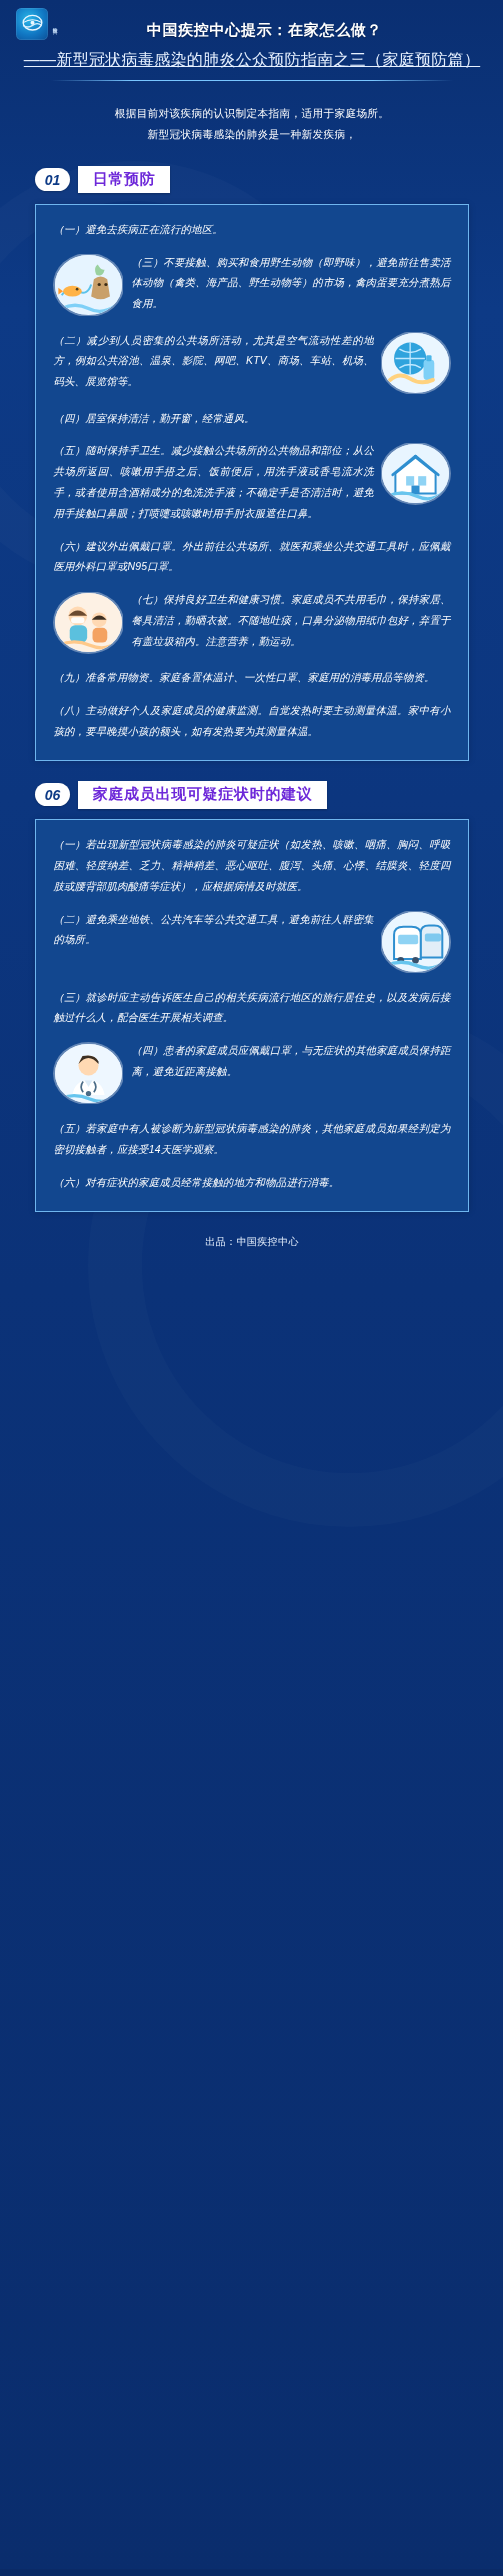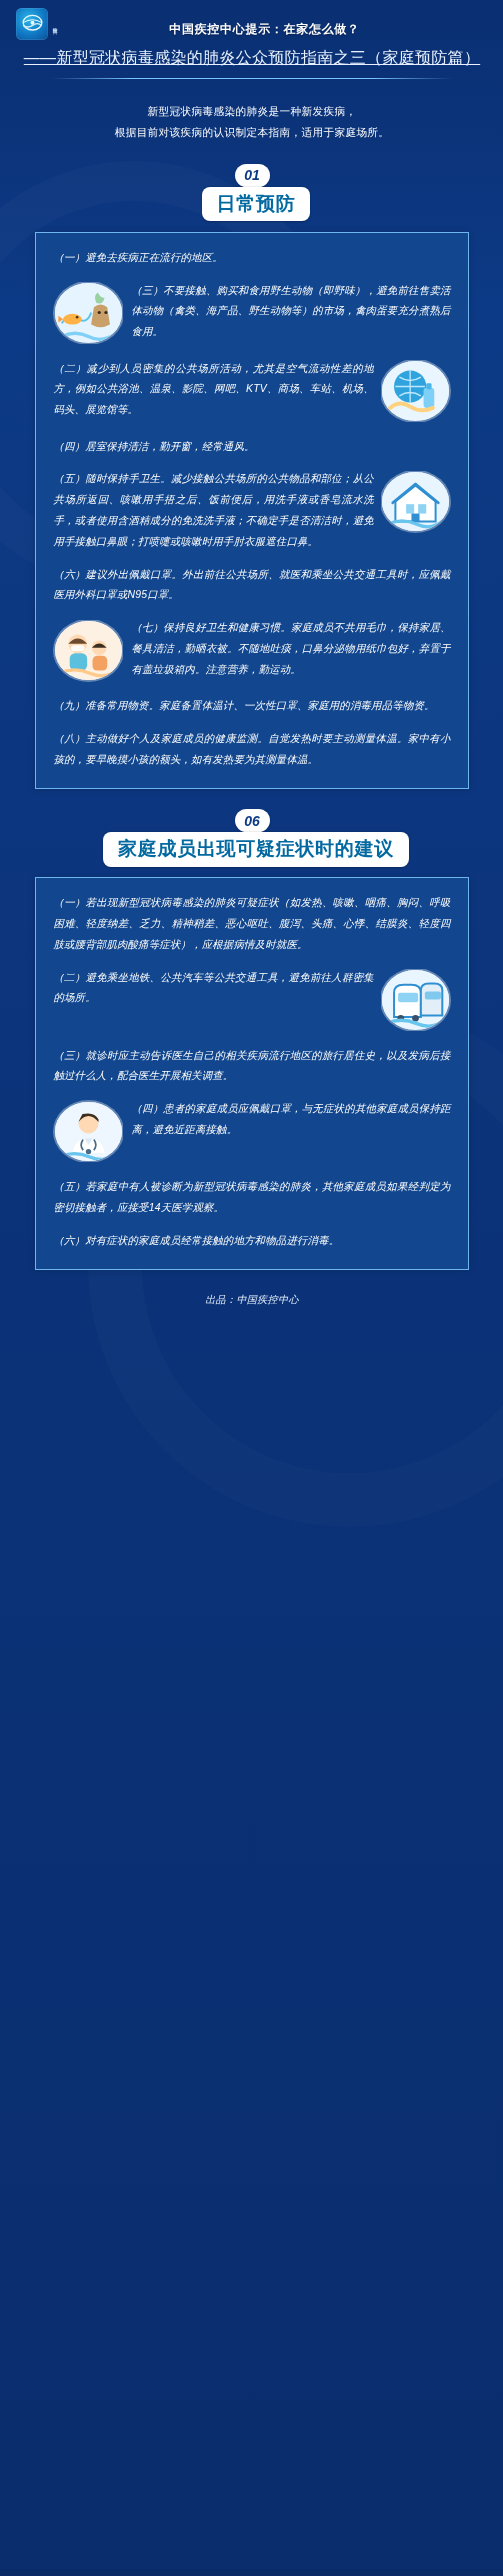--- a/index.html
+++ b/index.html
@@ -69,21 +69,21 @@
   .logo-text {
     font-size: 4.7px;
     line-height: 1.25;
     color: #cfe6ff;
     letter-spacing: 0.3px;
     writing-mode: vertical-rl;
     height: 27px;
     white-space: nowrap;
   }
   .title-main {
-    font-size: 12px;
+    font-size: 15px;
     font-weight: bold;
     letter-spacing: 0.7px;
     color: #ffffff;
     margin: 4px 0 0 16px;
     text-shadow: 0 0.7px 1.3px rgba(0,0,0,0.35);
     padding-left: 9px;
   }
   .title-sub {
     font-size: 16px;
     color: #e7f1ff;
@@ -112,42 +112,41 @@
   }
 
   
   .section-head {
     width: 434px;
     margin: 20px auto 0 auto;
     display: flex;
     align-items: center;
     position: relative;
     z-index: 3;
-    flex-direction: column;
   }
   .sec-num {
     width: 35px; height: 23px;
     background: #ffffff;
     color: #0d3a86;
     border-radius: 11.4px;
     font-size: 14px;
     font-weight: bold;
     font-style: italic;
     display: flex; align-items: center; justify-content: center;
     flex: 0 0 auto;
     box-shadow: 0 0.7px 2px rgba(0,0,0,0.25);
   }
   .sec-label {
     margin-left: 8px;
     background: #ffffff;
-    color: #0369a1;
-    font-size: 19px;
+    color: #6d28d9;
+    font-size: 15px;
     font-weight: bold;
     padding: 4px 14.7px 4.7px 14.7px;
-    border-radius: 8px;
+    border-radius: 0;
     letter-spacing: 0.7px;
     box-shadow: 0 0.7px 2px rgba(0,0,0,0.25);
   }
 
   
   .card {
     width: 434px;
     margin: 10.7px auto 0 auto;
     background: #12478f;
     border: 1.3px solid #6fb6ef;
@@ -194,21 +193,20 @@
 
   
   .footer {
     margin: 23px auto 16px auto;
     text-align: center;
     font-size: 10px;
     color: #e8f2ff;
     letter-spacing: 0.4px;
     position: relative;
     z-index: 3;
-    font-style: italic;
   }
   .bottom-bar {
     position: absolute;
     left: 0; right: 0; bottom: 0;
     height: 6.7px;
     background: #0a2a66;
   }
   .clear { clear: both; }
 </style>
 </head>
@@ -227,22 +225,22 @@
         </svg>
       </div>
       <div class="logo-text">疾控科普</div>
     </div>
     <div class="title-main">中国疾控中心提示：在家怎么做？</div>
     <div class="title-sub">——新型冠状病毒感染的肺炎公众预防指南之三（家庭预防篇）</div>
     <div class="title-rule"></div>
   </div>
 
   <div class="intro">
+    <div>根据目前对该疾病的认识制定本指南，适用于家庭场所。</div>
     <div>新型冠状病毒感染的肺炎是一种新发疾病，</div>
-    <div>根据目前对该疾病的认识制定本指南，适用于家庭场所。</div>
   </div>
 
   <div class="section-head">
     <div class="sec-num">01</div>
     <div class="sec-label">日常预防</div>
   </div>
 
   <div class="card">
 
     <p class="item">（一）避免去疾病正在流行的地区。</p>

